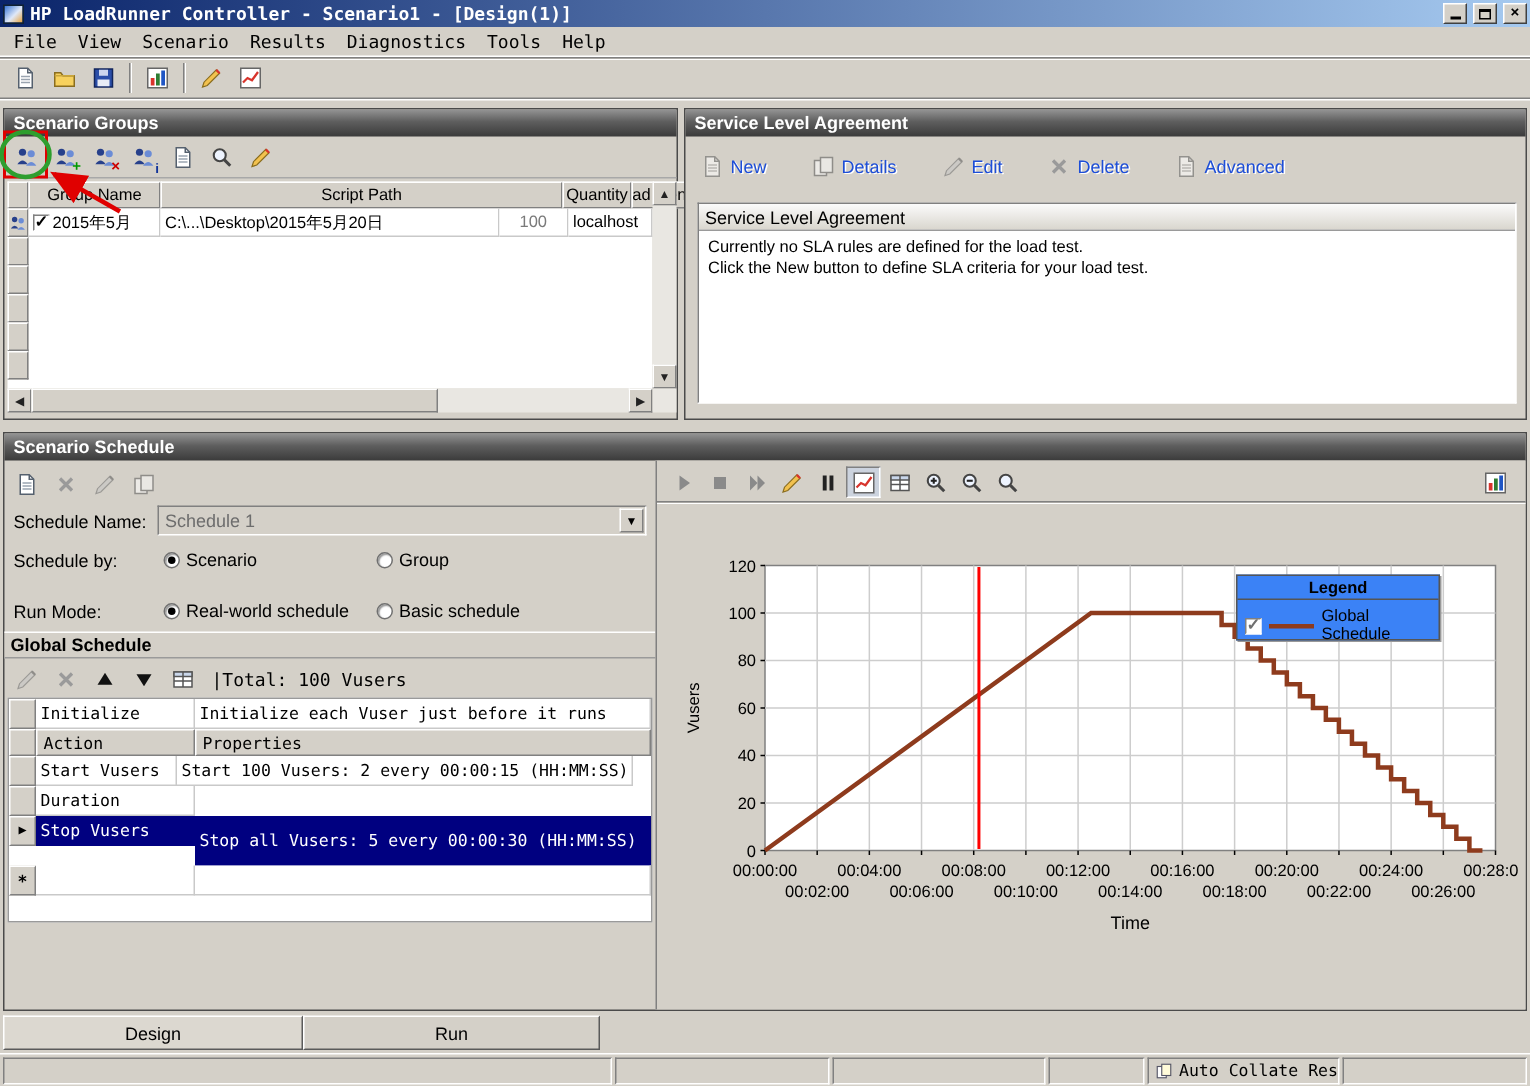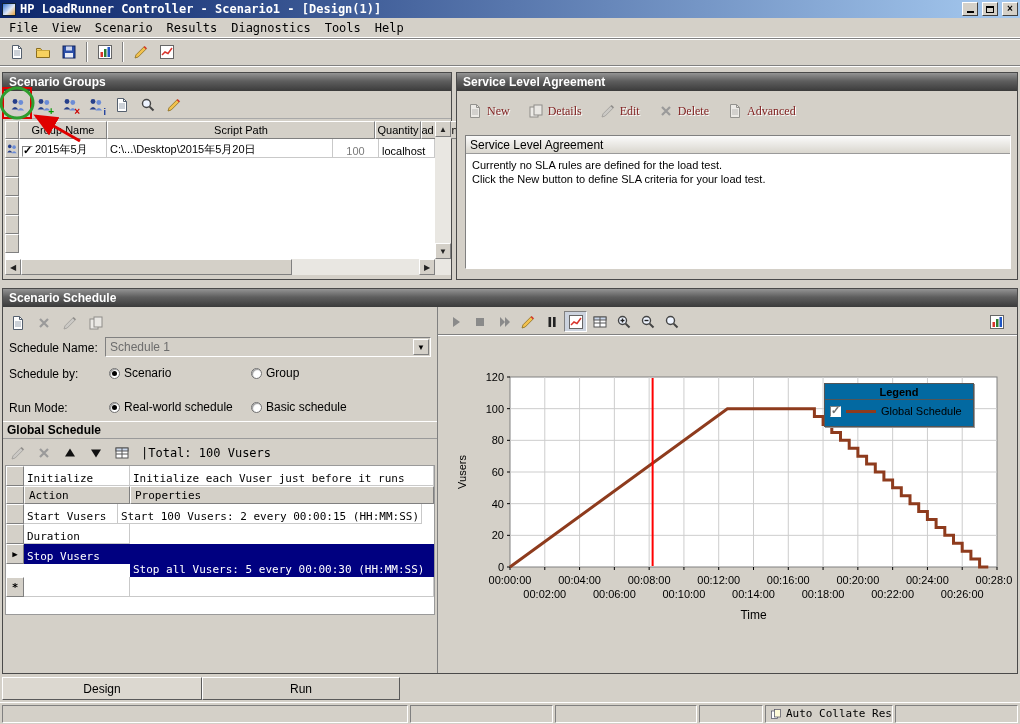--- a/index.html
+++ b/index.html
@@ -23,48 +23,48 @@
   .tb{width:25px;height:23px;background:#d4d0c8;border:1px solid #d4d0c8;display:inline-flex;align-items:center;justify-content:center;padding:0;margin-right:1px}
   .tsep{width:2px;height:20px;border-left:1px solid #808080;border-right:1px solid #fff;margin:0 4px;flex:none}
   .ic16{width:16px;height:16px;flex:none}
   .ic12{width:12px;height:12px;flex:none}
   .dim{filter:grayscale(1) opacity(.55)}
   
   .panel{position:absolute;background:#d4d0c8;border:1px solid #4a4a4a}
   .panel-header{height:18px;background:linear-gradient(to bottom,#949494 0%,#5e5e5e 45%,#3b3b3b 100%);color:#fff;font-weight:bold;font-size:12px;display:flex;align-items:center;padding-left:6px}
   
   .gridhead{background:#d4d0c8;border:1px solid;border-color:#fff #808080 #808080 #fff;font-size:11px;display:flex;align-items:center;justify-content:center;overflow:hidden;white-space:nowrap;flex:none}
-  .gcell{border-right:1px solid #c9c9c9;border-bottom:1px solid #c9c9c9;overflow:hidden;white-space:nowrap;display:flex;align-items:flex-end;gap:2px;padding:0 3px;font-size:11px;flex:none;background:#fff}
+  .gcell{border-right:1px solid #c9c9c9;border-bottom:1px solid #c9c9c9;overflow:hidden;white-space:nowrap;display:flex;align-items:center;gap:2px;padding:0 3px;font-size:11px;flex:none;background:#fff}
   .selcell{background:#d4d0c8;border:1px solid;border-color:#fff #808080 #808080 #fff;flex:none;display:flex;align-items:center;justify-content:center}
   .g-row{display:flex}
   .row-selected .gcell{background:#000080;color:#fff;border-color:#000080}
   .cb{display:inline-block;width:11px;height:11px;background:#fff;border:1px solid;border-color:#808080 #fff #fff #808080;position:relative;flex:none}
   .cb.checked::after{content:"✓";position:absolute;left:0;top:-3px;font-size:11px;font-weight:bold;color:#000}
   .cb.graycheck.checked::after{color:#707070}
   .radio{display:inline-block;width:11px;height:11px;border-radius:50%;background:#fff;border:1px solid #707070;box-shadow:inset 1px 1px 1px rgba(0,0,0,.4);position:relative;flex:none}
   .radio.selected::after{content:"";position:absolute;left:2px;top:2px;width:5px;height:5px;border-radius:50%;background:#000}
   .radio-row{position:absolute;display:flex;align-items:center;gap:4px}
   
   .sb-btn{background:#d4d0c8;border:1px solid;border-color:#fff #808080 #808080 #fff;display:flex;align-items:center;justify-content:center;font-size:8px;color:#222}
   .sb-track{background:#e9e7e2}
   .sb-thumb{background:#d4d0c8;border:1px solid;border-color:#fff #808080 #808080 #fff}
   
-  .sla-btn{display:inline-flex;align-items:center;gap:4px;margin-right:18px;color:#7f1d1d;font-family:Liberation Serif, serif;font-size:12px;text-shadow:1px 1px 0 #fff;background:none;border:none}
+  .sla-btn{display:inline-flex;align-items:center;gap:4px;margin-right:30px;color:#1d4ed8;font-family:Liberation Sans, sans-serif;font-size:12px;text-shadow:1px 1px 0 #fff;background:none;border:none}
   .sla-band{height:18px;background:linear-gradient(to bottom,#fbfbfb,#d9d6ce);border-bottom:1px solid #9a9a9a;display:flex;align-items:center;padding-left:4px;font-size:12px}
   
   .combo{position:absolute;height:20px;background:#d4d0c8;border:1px solid;border-color:#808080 #fff #fff #808080;display:flex;align-items:center}
   .combo .val{flex:1;padding-left:4px;color:#6d6d6d;overflow:hidden;white-space:nowrap}
   .combo .drop{width:16px;height:16px;margin-right:1px;background:#d4d0c8;border:1px solid;border-color:#fff #808080 #808080 #fff;display:flex;align-items:center;justify-content:center;font-size:8px}
   
   .chart-pane{position:absolute;left:434px;top:18px;width:580px;height:366px;border-left:1px solid #808080;background:#d4d0c8}
   .chart-toolbar{position:absolute;left:0;top:2px;width:100%;height:26px;display:flex;align-items:center;padding-left:6px;border-bottom:1px solid #808080;box-shadow:0 1px 0 #fff}
   .ctb{width:23px;height:21px;background:#d4d0c8;border:1px solid #d4d0c8;display:inline-flex;align-items:center;justify-content:center;margin-right:1px;padding:0}
   .ctb.pressed{border-color:#808080 #fff #fff #808080;background:#ccd3de}
   #chart-svg text{font-family:"Liberation Sans",sans-serif}
-  .legend-box{position:absolute;left:386px;top:76px;width:150px;height:44px;background:#0369a1;border:1px solid #555;box-shadow:1px 1px 0 #999;font-size:11px}
+  .legend-box{position:absolute;left:386px;top:76px;width:136px;height:44px;background:#3b82f6;border:1px solid #555;box-shadow:1px 1px 0 #999;font-size:11px}
   .legend-title{height:16px;border-bottom:1px solid #555;display:flex;align-items:center;justify-content:center;font-weight:bold}
   .legend-entry{display:flex;align-items:center;gap:5px;padding:5px 4px 0 5px}
   .legend-line{width:30px;height:0;border-top:3px solid #8e3b1d;flex:none}
   
   .tab{position:absolute;top:677px;height:23px;background:#d4d0c8;border:1px solid;border-color:#fff #5a5a5a #5a5a5a #fff;display:flex;align-items:center;justify-content:center;font-size:12px}
   .tab.active{background:#dcd8d0;font-weight:normal}
   .statusbar{position:absolute;left:0;top:702px;width:1020px;height:22px;border-top:1px solid #fff;display:flex;align-items:center;gap:2px;padding:0 2px}
   .status-seg{height:18px;border:1px solid;border-color:#808080 #fff #fff #808080;display:flex;align-items:center;gap:4px;padding:0 4px;overflow:hidden;white-space:nowrap;font-family:"DejaVu Sans Mono","Liberation Mono",monospace;font-size:11px}
   .lbl{position:absolute;font-size:12px;white-space:nowrap}
   .band{position:absolute;height:18px;background:#d4d0c8;border-top:1px solid #fff;border-bottom:1px solid #9a9a9a;display:flex;align-items:center;padding-left:4px;font-weight:bold}

